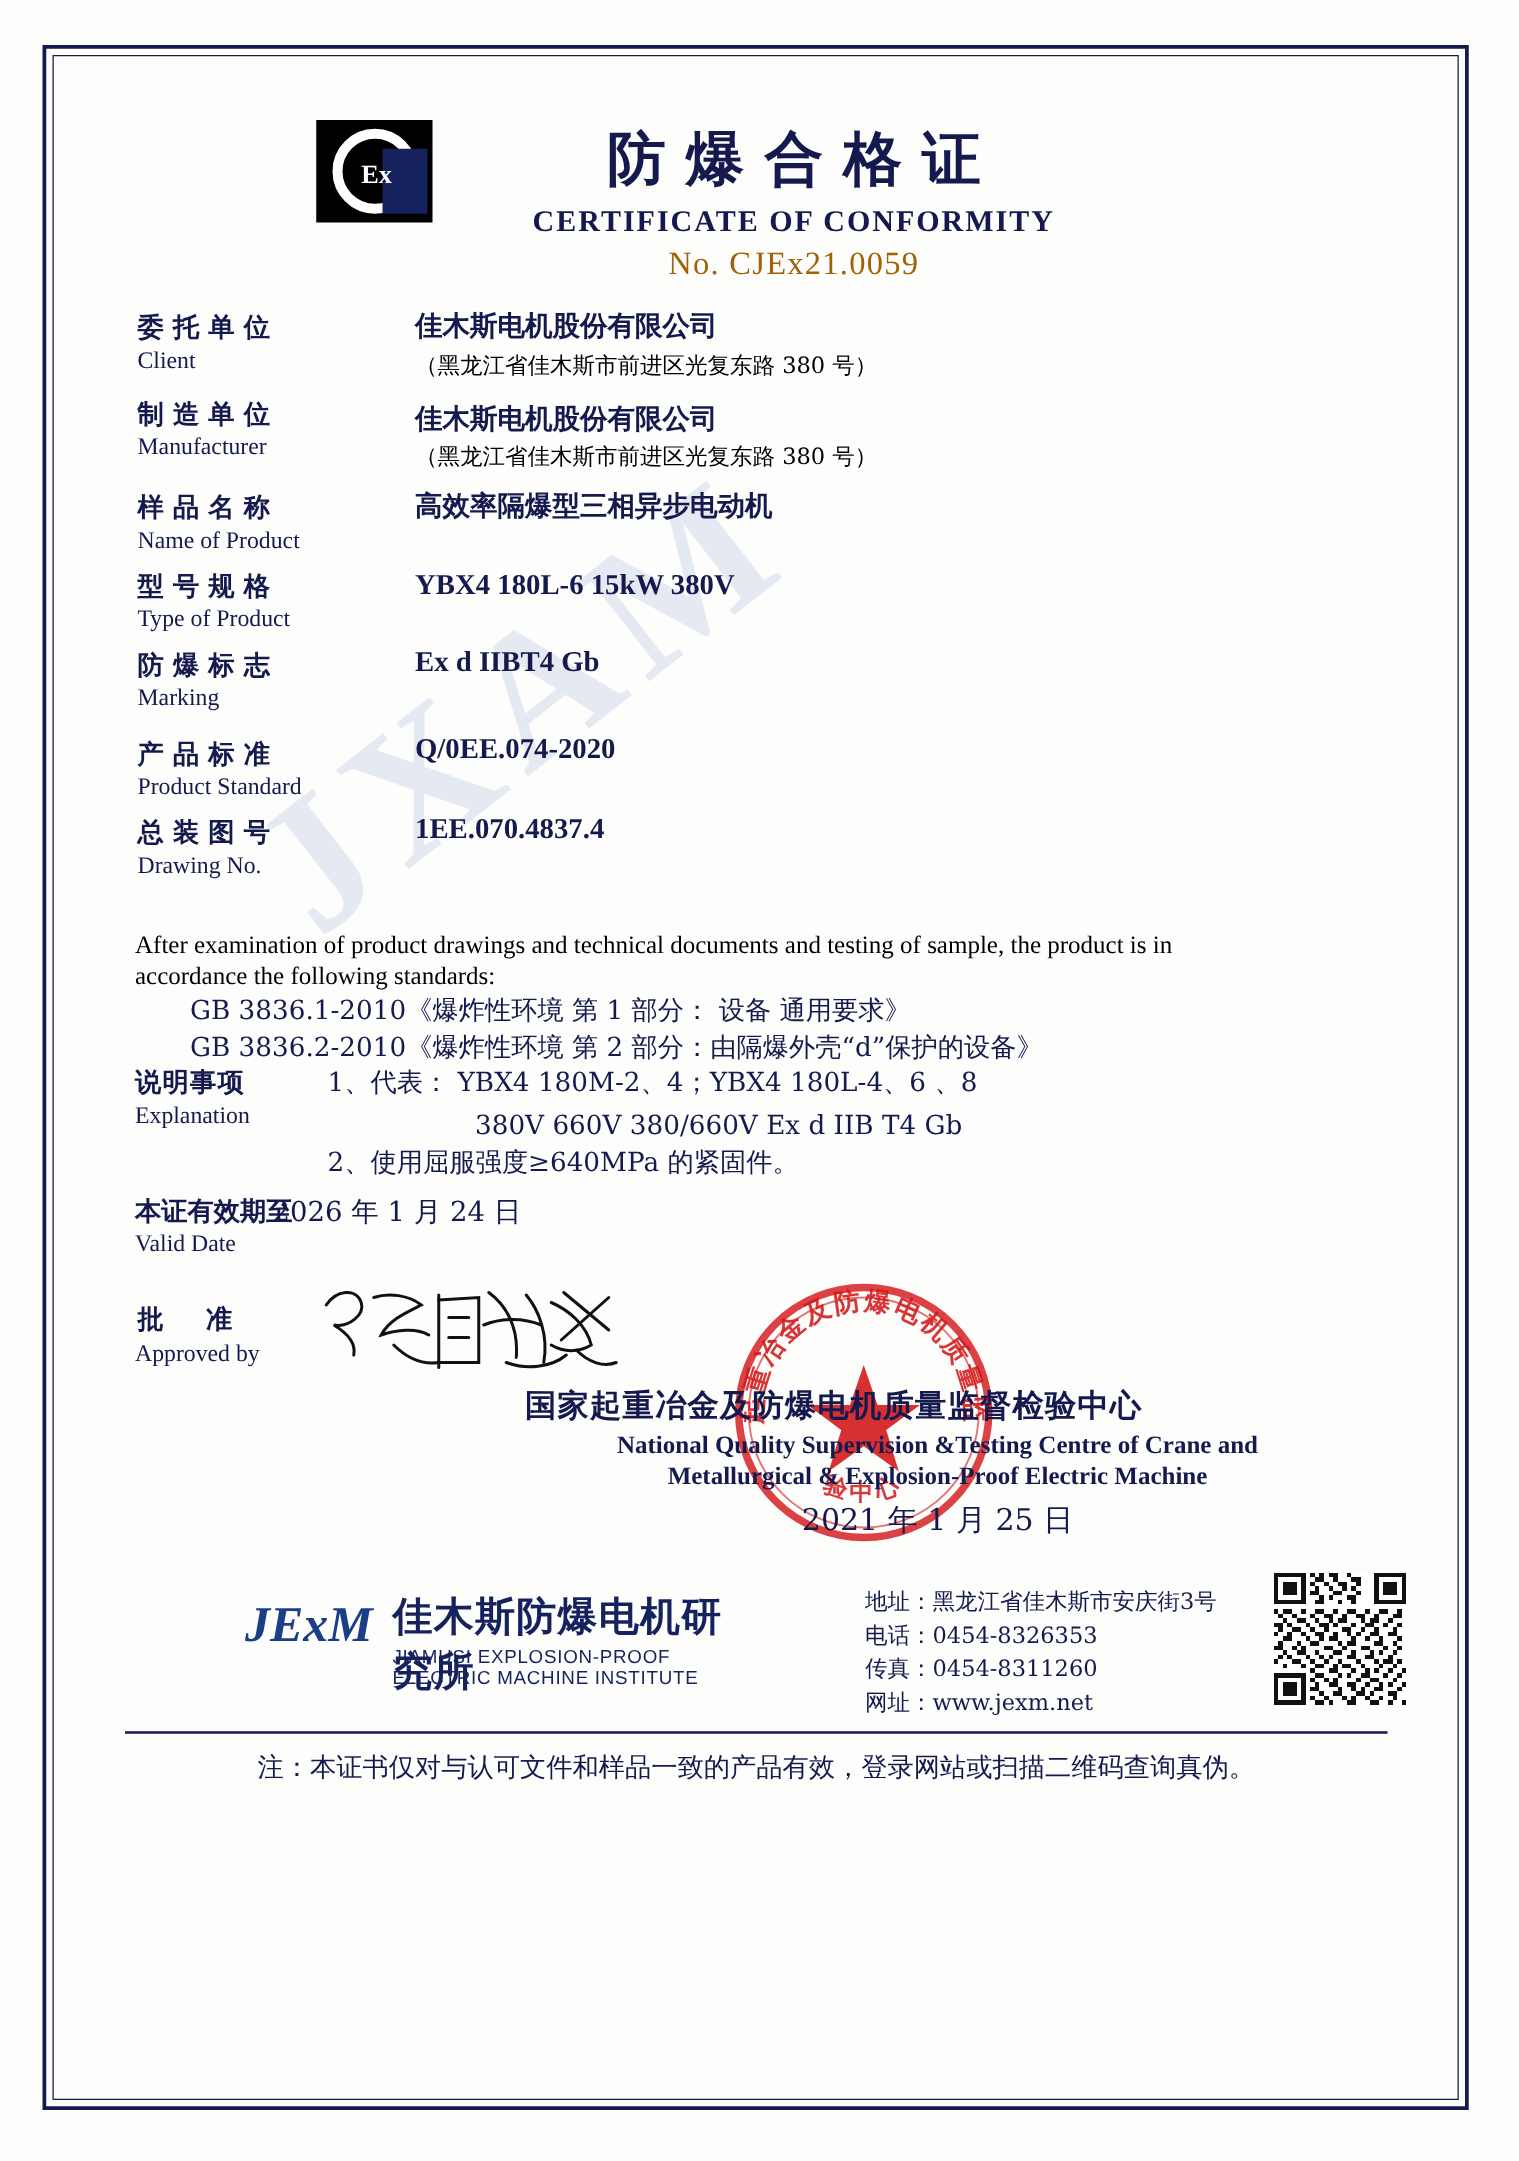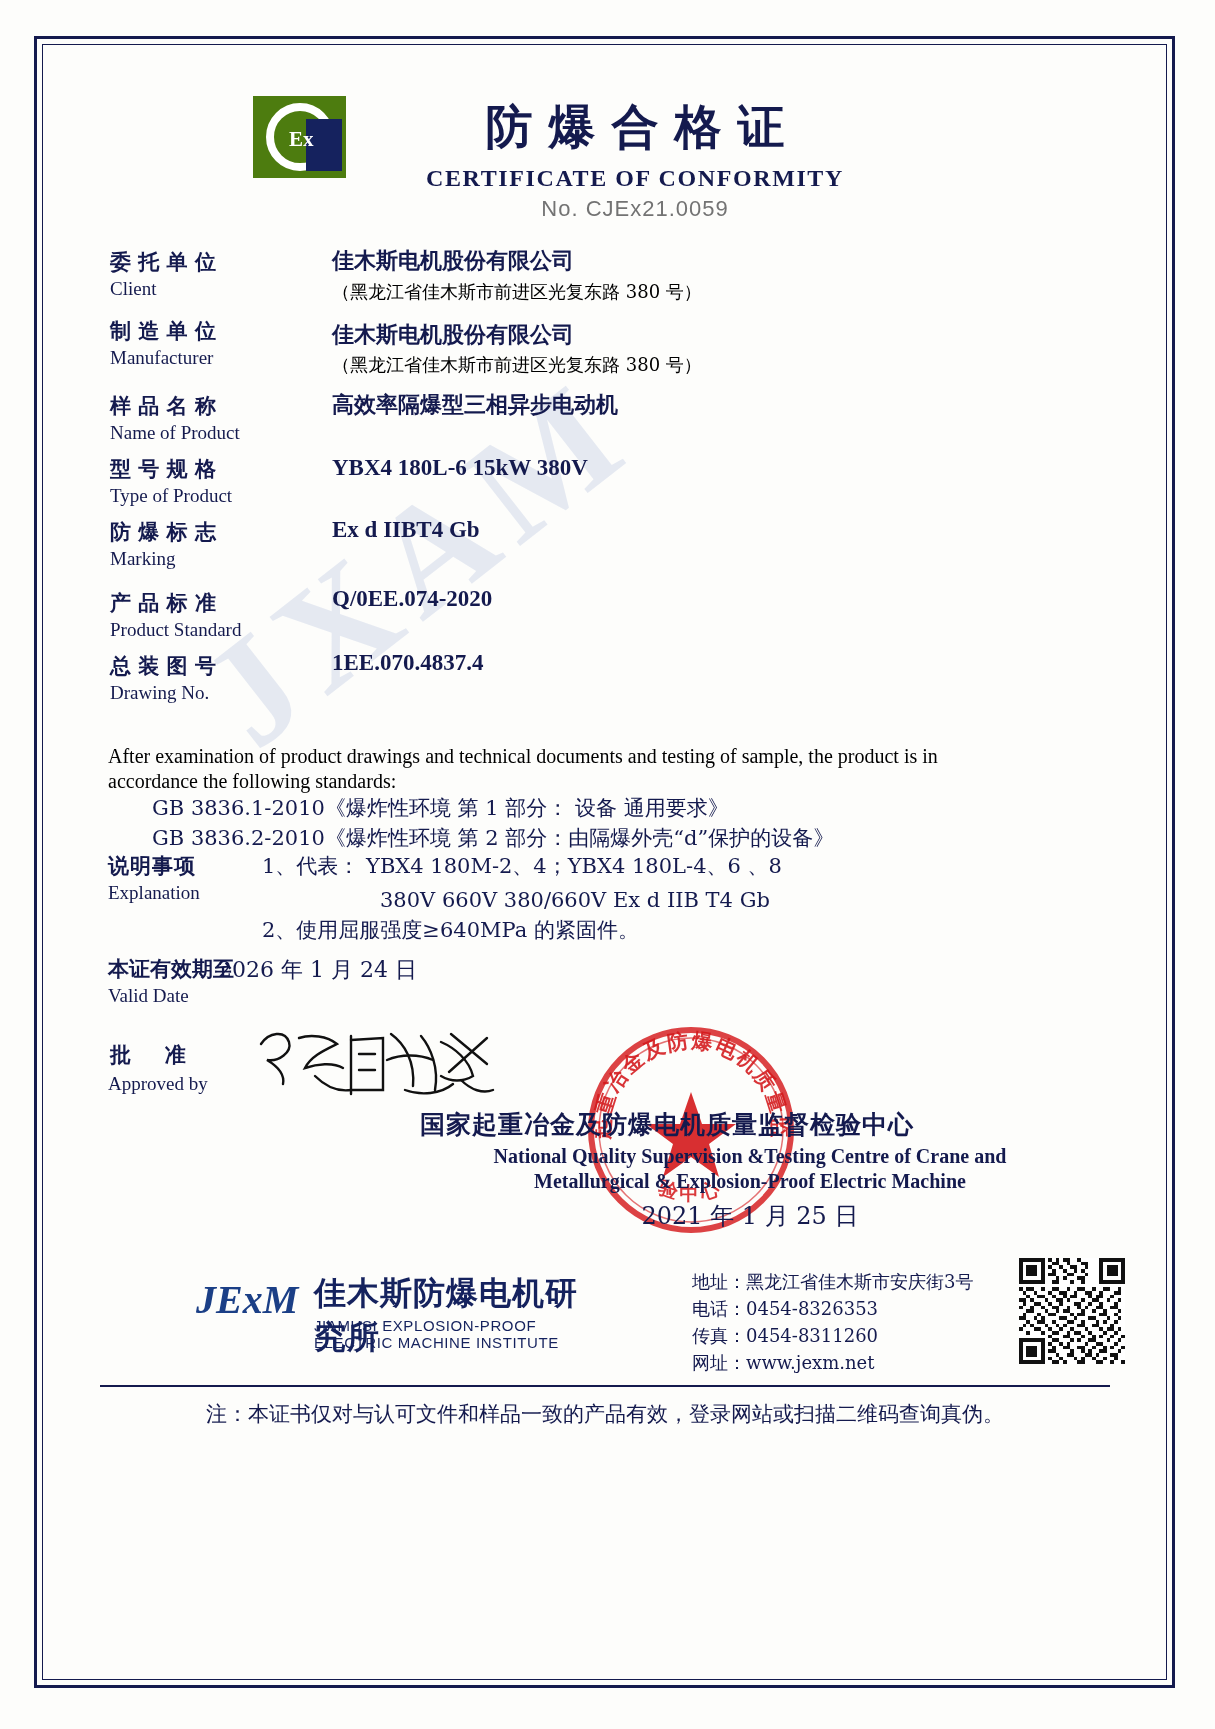--- a/index.html
+++ b/index.html
@@ -56,21 +56,21 @@
     line-height: 1.15;
     pointer-events: none;
     user-select: none;
   }
 
   
   .logo-ex {
     position: absolute;
     left: 253px; top: 96px;
     width: 93px; height: 82px;
-    background: #4d7c0f;
+    background: #000000;
     display: flex;
     align-items: center;
     justify-content: center;
   }
   .logo-ex .ring {
     width: 68px; height: 68px;
     border: 8px solid #ffffff;
     border-radius: 50%;
     position: relative;
     box-sizing: border-box;
@@ -115,23 +115,23 @@
     font-weight: bold;
     font-size: 24px;
     letter-spacing: 1.6px;
     color: #141a4e;
   }
   .cert-no {
     position: absolute;
     left: 400px; top: 196px;
     width: 470px;
     text-align: center;
-    font-family: Liberation Sans, sans-serif;
-    font-size: 22px;
-    color: #737373;
+    font-family: Liberation Serif, serif;
+    font-size: 26px;
+    color: #a16207;
     letter-spacing: 1px;
   }
 
   
   .field {
     position: absolute;
     left: 110px;
   }
   .field .label-cn {
     font-family: "DejaVu Serif", serif;

